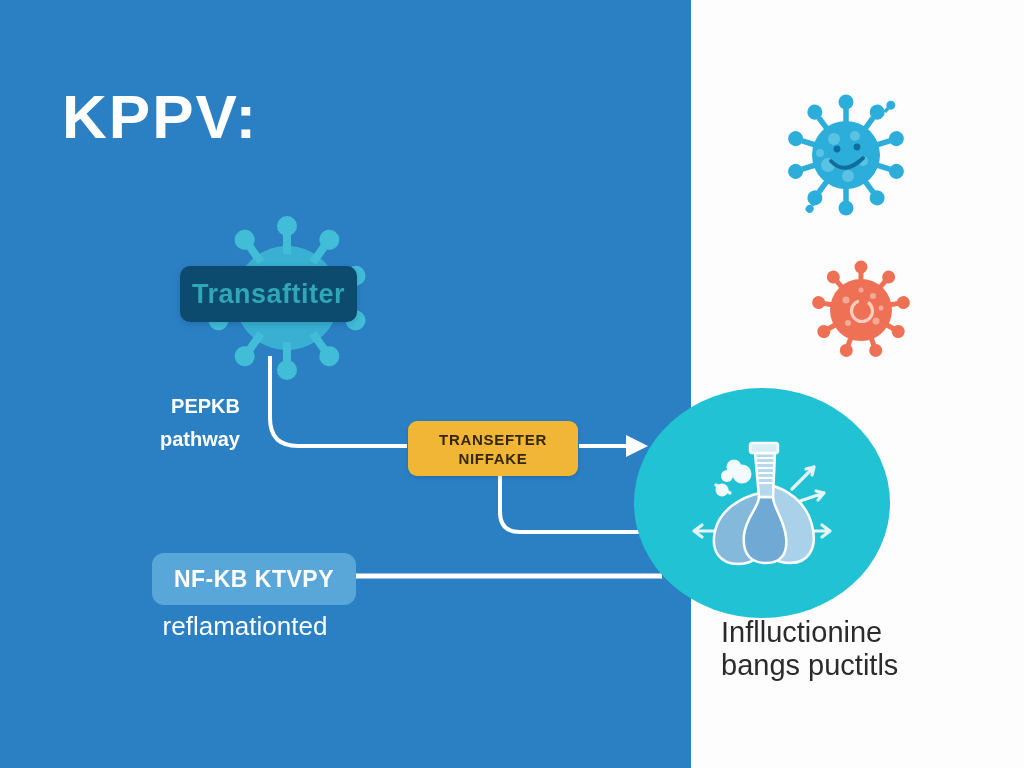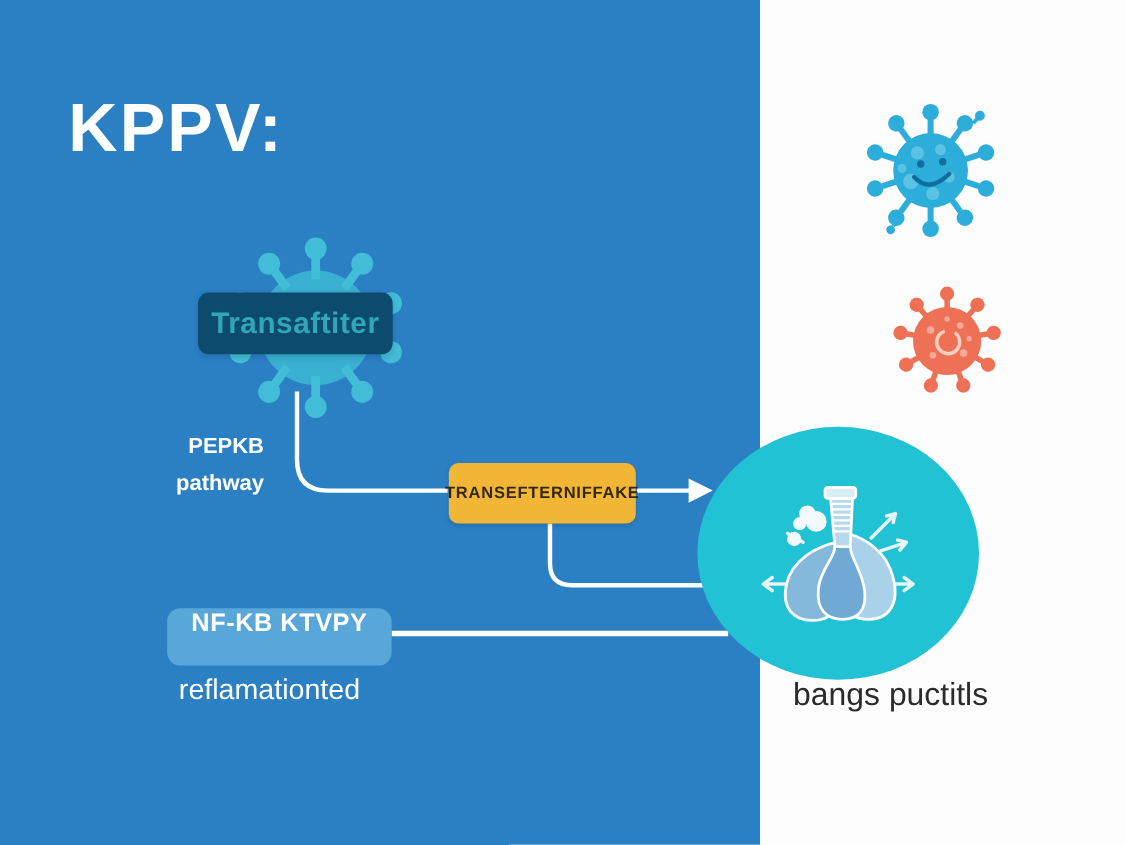--- a/index.html
+++ b/index.html
@@ -27,28 +27,28 @@
 
   
   .pathway-label { left:100px; top:390px; width:140px; text-align:right; color:#ffffff;
                    font-size:20px; font-weight:600; line-height:33px; z-index:5; }
 
   
   .connectors { left:0; top:0; width:1024px; height:768px; z-index:2; pointer-events:none; }
 
   
   .transfer-box { left:408px; top:421px; width:170px; height:55px; background:#f2b636;
-                  border-radius:9px; display:flex; flex-direction:row; align-items:center;
+                  border-radius:9px; display:flex; flex-direction:column; align-items:center;
                   justify-content:center; z-index:5; box-shadow:0 2px 5px rgba(0,30,60,.15); }
   .transfer-box span { color:#33270e; font-size:15px; font-weight:800; letter-spacing:.7px;
                        line-height:19px; }
 
   
   .nfkb-box { left:152px; top:553px; width:204px; height:52px; background:#58a7d8;
-              border-radius:12px; display:flex; justify-content:center; z-index:5; }
+              border-radius:12px; display:flex; align-items:center; justify-content:center; z-index:5; }
   .nfkb-box span { color:#ffffff; font-size:23px; font-weight:700; letter-spacing:.5px; }
 
   .nfkb-caption { left:130px; top:612px; width:230px; text-align:center; color:#ffffff;
                   font-size:26px; font-weight:500; line-height:29px; z-index:5; }
 
   
   .virus2 { left:776px; top:85px; z-index:1; }
   .virus3 { left:801px; top:250px; z-index:1; }
 
   
@@ -290,14 +290,15 @@
           <line x1="-5" y1="-32" x2="11" y2="-32"></line>
         <line x1="-5" y1="-27" x2="11" y2="-27"></line>
           <line x1="-5" y1="-22" x2="11" y2="-22"></line>
       </g>
       <rect x="-12" y="-62" width="28" height="10" rx="2.5" fill="#d9edf7" stroke="#ffffff" stroke-width="2.5"></rect>
     </g>
   </svg>
 </div>
 
 <div class="abs reaction-caption">
+  <div>Inflluctionine</div>
   <div>bangs puctitls</div>
 </div>
 
 </body></html>

